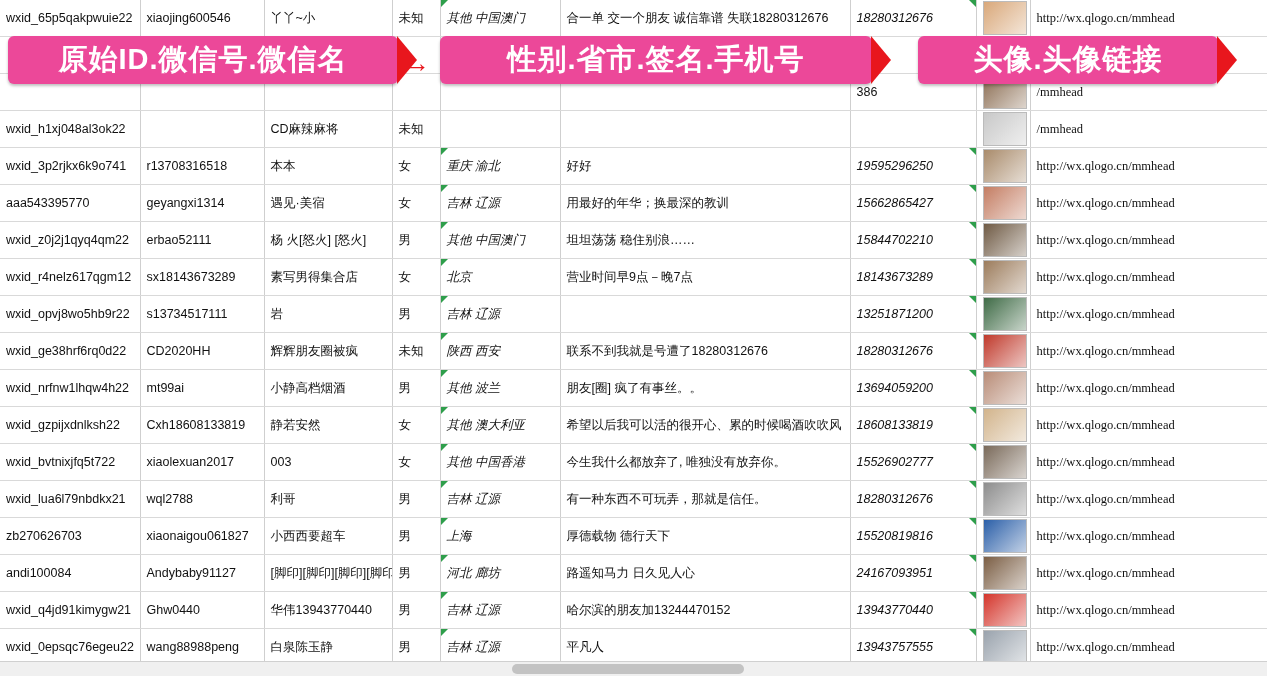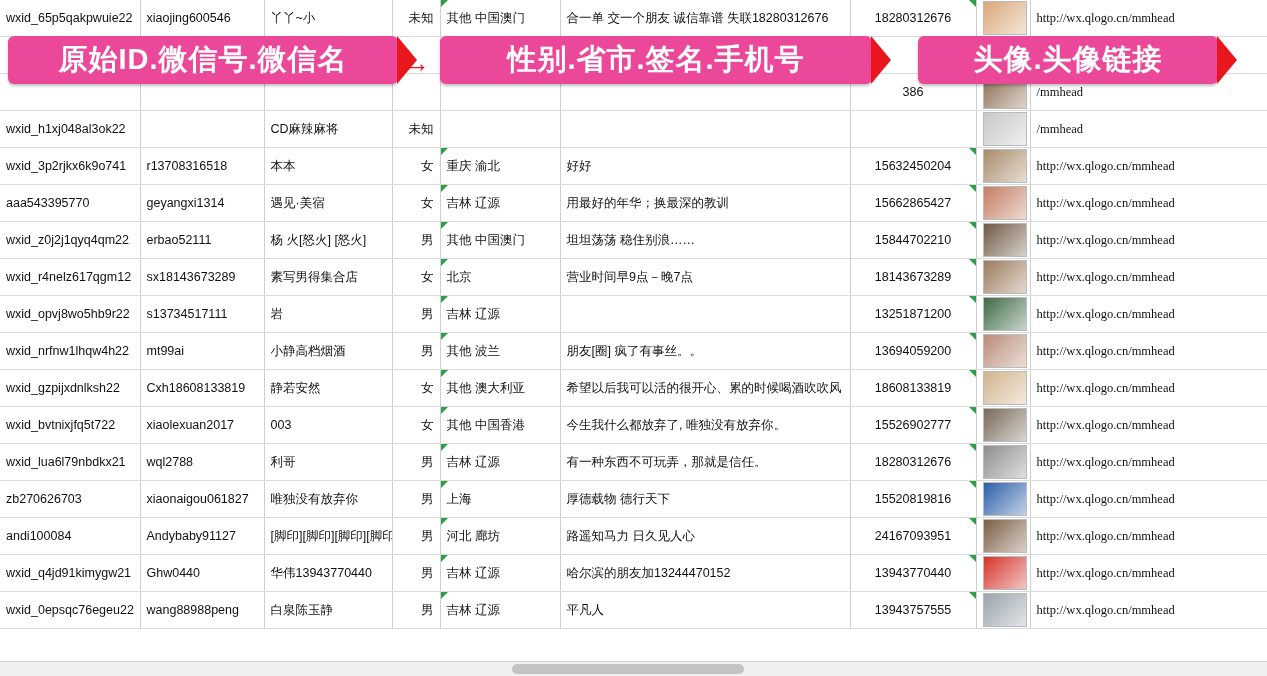--- a/index.html
+++ b/index.html
@@ -41,27 +41,28 @@
   col.c0 { width: 140px; }
   col.c1 { width: 124px; }
   col.c2 { width: 128px; }
   col.c3 { width: 48px; }
   col.c4 { width: 120px; }
   col.c5 { width: 290px; }
   col.c6 { width: 126px; }
   col.c7 { width: 54px; }
   col.c8 { width: 237px; }
 
-  td.col-gender { text-align: right; margin-left: 32px; }
-  td.col-phone  { text-align: center; }
+  td.col-gender { text-align: left; margin-left: 32px; }
+  td.col-phone  { text-align: left; }
   td.col-url { color: #111; font-family: Liberation Serif, serif; }
 
   
   .tri {
     position: relative;
+    font-style: italic;
   }
   .tri::after {
     content: "";
     position: absolute;
     top: 0; left: 0;
     border-top: 7px solid #2e9e4b;
     border-right: 7px solid transparent;
   }
   .tri-r::after {
     left: auto;
@@ -253,21 +254,21 @@
           </td>
           <td class="col-url">/mmhead</td>
         </tr>
         <tr>
           <td class="col-id">wxid_3p2rjkx6k9o741</td>
           <td class="col-wechat">r13708316518</td>
           <td class="col-name">本本</td>
           <td class="col-gender">女</td>
           <td class="col-region tri">重庆 渝北</td>
           <td class="col-sign">好好</td>
-          <td class="col-phone tri tri-r">15632450204</td>
+          <td class="col-phone tri tri-r">19595296250</td>
           <td class="avatar-cell">
             <div class="avatar" style="background: linear-gradient(135deg, rgb(169, 139, 107), rgb(255, 255, 255) 140%);"></div>
           </td>
           <td class="col-url">http://wx.qlogo.cn/mmhead</td>
         </tr>
         <tr>
           <td class="col-id">aaa543395770</td>
           <td class="col-wechat">geyangxi1314</td>
           <td class="col-name">遇见·美宿</td>
           <td class="col-gender">女</td>
@@ -312,20 +313,33 @@
           <td class="col-gender">男</td>
           <td class="col-region tri">吉林 辽源</td>
           <td class="col-sign"></td>
           <td class="col-phone tri tri-r">13251871200</td>
           <td class="avatar-cell">
             <div class="avatar" style="background: linear-gradient(135deg, rgb(63, 107, 70), rgb(255, 255, 255) 140%);"></div>
           </td>
           <td class="col-url">http://wx.qlogo.cn/mmhead</td>
         </tr>
         <tr>
+          <td class="col-id">wxid_ge38hrf6rq0d22</td>
+          <td class="col-wechat">CD2020HH</td>
+          <td class="col-name">辉辉朋友圈被疯</td>
+          <td class="col-gender">未知</td>
+          <td class="col-region tri">陕西 西安</td>
+          <td class="col-sign">联系不到我就是号遭了18280312676</td>
+          <td class="col-phone tri tri-r">18280312676</td>
+          <td class="avatar-cell">
+            <div class="avatar" style="background: linear-gradient(135deg, rgb(192, 57, 43), rgb(255, 255, 255) 140%);"></div>
+          </td>
+          <td class="col-url">http://wx.qlogo.cn/mmhead</td>
+        </tr>
+        <tr>
           <td class="col-id">wxid_nrfnw1lhqw4h22</td>
           <td class="col-wechat">mt99ai</td>
           <td class="col-name">小静高档烟酒</td>
           <td class="col-gender">男</td>
           <td class="col-region tri">其他 波兰</td>
           <td class="col-sign">朋友[圈] 疯了有事丝。。</td>
           <td class="col-phone tri tri-r">13694059200</td>
           <td class="avatar-cell">
             <div class="avatar" style="background: linear-gradient(135deg, rgb(185, 141, 120), rgb(255, 255, 255) 140%);"></div>
           </td>
@@ -366,21 +380,21 @@
           <td class="col-sign">有一种东西不可玩弄，那就是信任。</td>
           <td class="col-phone tri tri-r">18280312676</td>
           <td class="avatar-cell">
             <div class="avatar" style="background: linear-gradient(135deg, rgb(141, 141, 141), rgb(255, 255, 255) 140%);"></div>
           </td>
           <td class="col-url">http://wx.qlogo.cn/mmhead</td>
         </tr>
         <tr>
           <td class="col-id">zb270626703</td>
           <td class="col-wechat">xiaonaigou061827</td>
-          <td class="col-name">唯独没有放弃你</td>
+          <td class="col-name">小西西要超车</td>
           <td class="col-gender">男</td>
           <td class="col-region tri">上海</td>
           <td class="col-sign">厚德载物 德行天下</td>
           <td class="col-phone tri tri-r">15520819816</td>
           <td class="avatar-cell">
             <div class="avatar" style="background: linear-gradient(135deg, rgb(43, 95, 168), rgb(255, 255, 255) 140%);"></div>
           </td>
           <td class="col-url">http://wx.qlogo.cn/mmhead</td>
         </tr>
         <tr>

